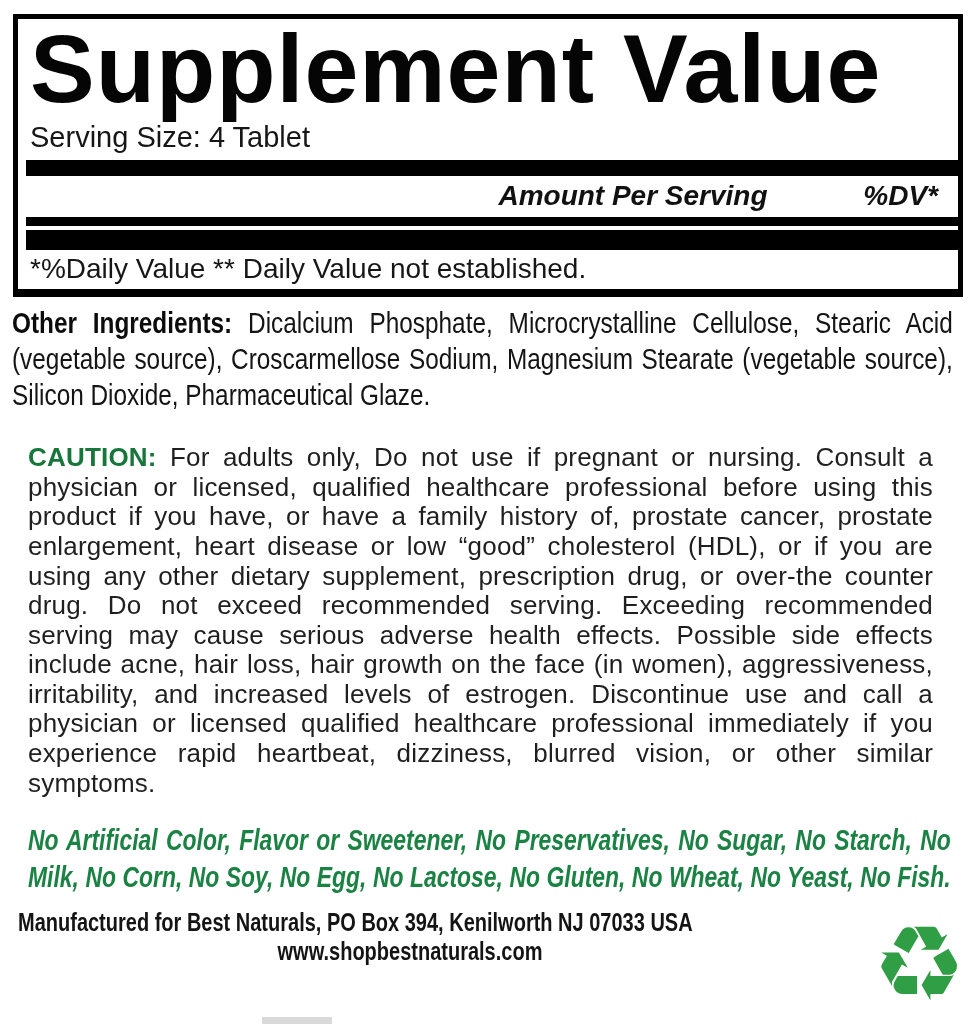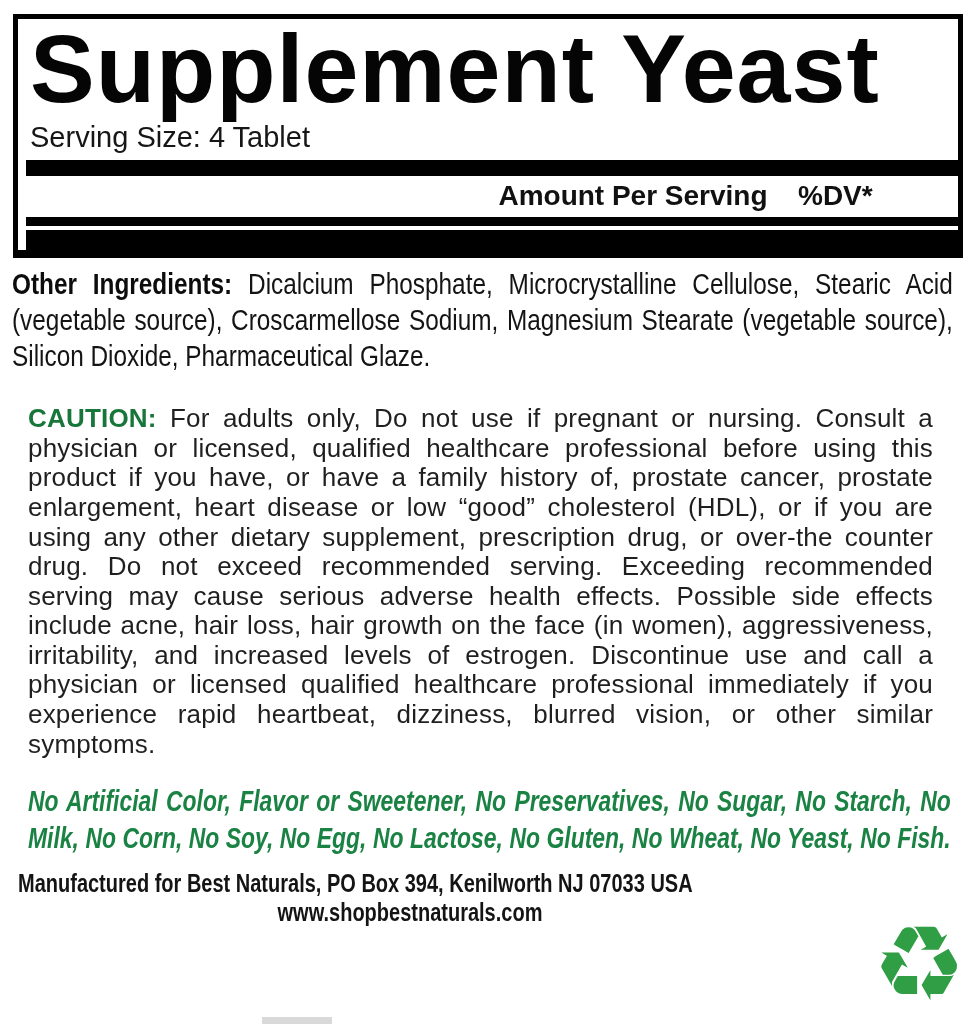--- a/index.html
+++ b/index.html
@@ -44,22 +44,22 @@
   .bar.b3{height:20px;margin-top:4px;}
   .frow{
     display:grid;
     grid-template-columns:1fr 330px 160px;
     align-items:center;
     font-size:28px;
     padding:4px 0 2px 0;
   }
   .frow .c1{padding-left:12px;text-align:left;}
   .frow .c2{text-align:center;}
-  .frow .c3{text-align:left;padding-right:20px;}
-  .frow.header{font-weight:bold;}
+  .frow .c3{text-align:right;padding-right:20px;}
+  .frow.header{font-weight:bold;font-style:italic;}
   .frow.header .c3{letter-spacing:0;}
   .dv-stars{font-weight:bold;letter-spacing:2px;}
   .footnote{
     font-size:28px;
     line-height:30px;
     padding:4px 0 5px 12px;
     color:#161616;
   }
 
   
@@ -138,36 +138,37 @@
     width:70px;height:7px;
     background:#d9d9d9;
   }
 </style>
 </head>
 <body>
 
 <div class="page">
 
   <div class="facts-box">
-    <div class="facts-title">Supplement Yeast</div>
+    <div class="facts-title">Supplement Value</div>
     <div class="serving-line">Serving Size: 4 Tablet</div>
 
     <div class="bar b1"></div>
 
     <div class="frow header">
       <span class="c1"></span>
       <span class="c2">Amount Per Serving</span>
       <span class="c3">%DV*</span>
     </div>
 
     <div class="bar b2"></div>
 
 
     <div class="bar b3"></div>
 
+    <div class="footnote">*%Daily Value ** Daily Value not established.</div>
   </div>
 
   <p class="other-ingredients"><b>Other Ingredients:</b> <span>Dicalcium Phosphate, Microcrystalline Cellulose, Stearic Acid (vegetable source), Croscarmellose Sodium, Magnesium Stearate (vegetable source), Silicon Dioxide, Pharmaceutical Glaze.</span></p>
 
   <p class="caution"><span class="caution-label">CAUTION:</span> <span>For adults only, Do not use if pregnant or nursing. Consult a physician or licensed, qualified healthcare professional before using this product if you have, or have a family history of, prostate cancer, prostate enlargement, heart disease or low “good” cholesterol (HDL), or if you are using any other dietary supplement, prescription drug, or over-the counter drug. Do not exceed recommended serving. Exceeding recommended serving may cause serious adverse health effects. Possible side effects include acne, hair loss, hair growth on the face (in women), aggressiveness, irritability, and increased levels of estrogen. Discontinue use and call a physician or licensed qualified healthcare professional immediately if you experience rapid heartbeat, dizziness, blurred vision, or other similar symptoms.</span></p>
 
   <p class="claims">No Artificial Color, Flavor or Sweetener, No Preservatives, No Sugar, No Starch, No Milk, No Corn, No Soy, No Egg, No Lactose, No Gluten, No Wheat, No Yeast, No Fish.</p>
 
   <div class="bottom-block">
     <div class="mfg-line">Manufactured for Best Naturals, PO Box 394, Kenilworth NJ 07033 USA</div>

